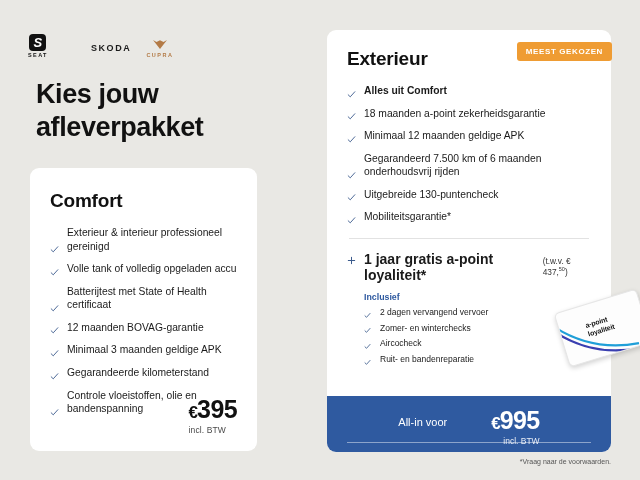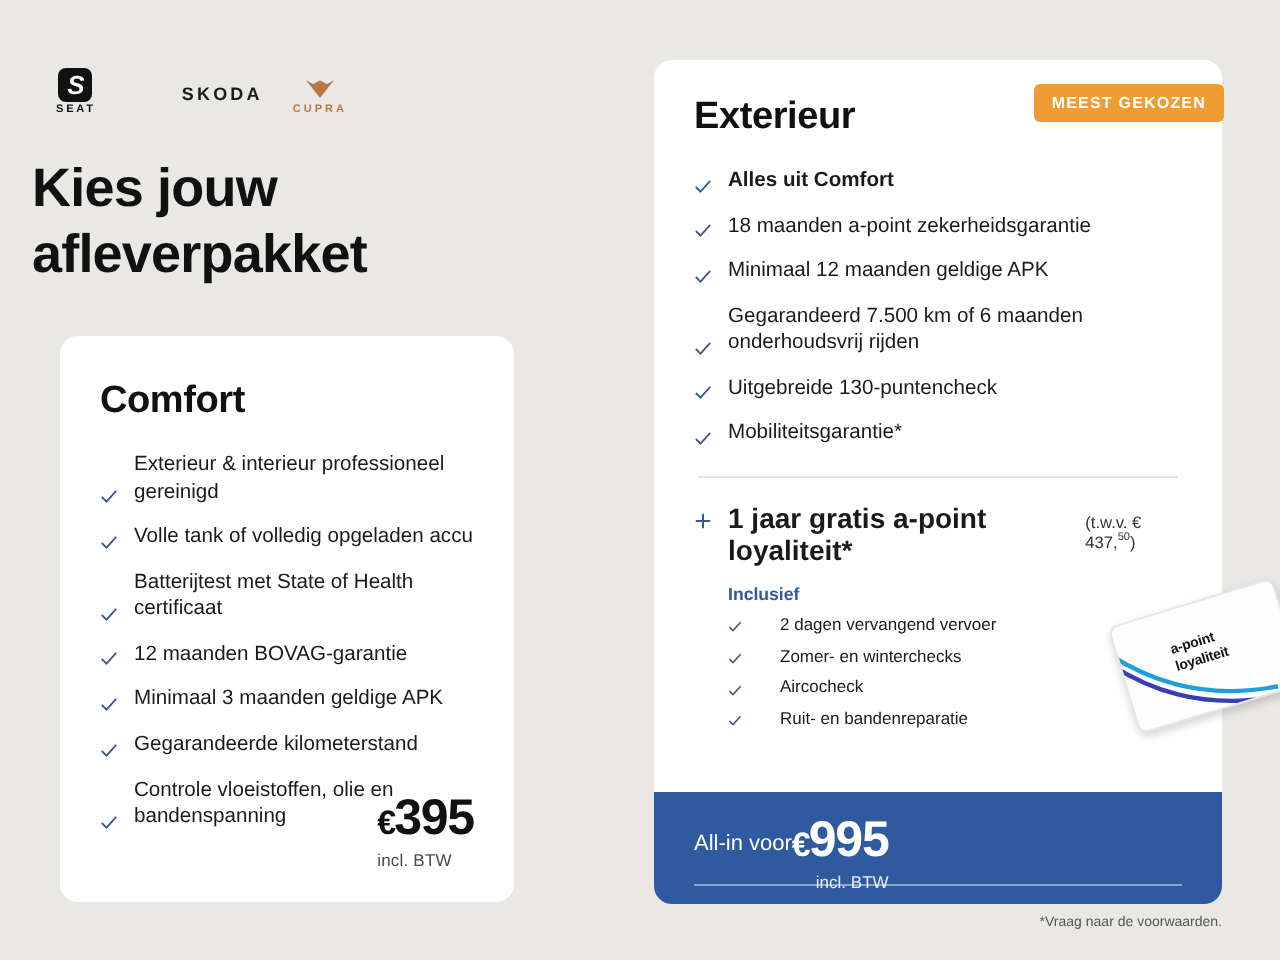--- a/index.html
+++ b/index.html
@@ -35,21 +35,21 @@
     font-size: 9px; font-weight: 700; letter-spacing: 1.6px; color: #1b1b1b;
     position: relative; top: -3px; margin-left: 28px;
   }
   .logo-cupra { display: flex; flex-direction: column; align-items: center; gap: 1px; }
   .logo-cupra .mark { line-height: 0; }
   .logo-cupra .word {
     font-size: 5.5px; font-weight: 700; letter-spacing: 1.5px; color: #b37a46;
   }
 
   .headline {
-    position: absolute; left: 16px; top: 78px; width: 270px;
+    position: absolute; left: 36px; top: 78px; width: 270px;
     font-size: 27px; font-weight: 700; line-height: 1.22;
     color: #111; letter-spacing: -0.4px;
   }
 
   
   .card {
     background: #ffffff; border-radius: 9px;
   }
   .card-comfort {
     position: absolute; left: 30px; top: 168px; width: 227px; height: 283px;
@@ -112,21 +112,21 @@
   .loyalty-title { font-weight: 700; font-size: 14px; }
   .loyalty-val { font-size: 8.3px; color: #333; }
   .loyalty-val sup { font-size: 5.5px; }
 
   .incl-wrap { margin: 9px 0 0 17px; position: relative; }
   .incl-head {
     font-size: 8.8px; font-weight: 700; color: #2f5aa0; margin-bottom: 5px;
   }
   ul.incl-list { list-style: none; }
   ul.incl-list li {
-    display: flex; align-items: center; gap: 19px;
+    display: flex; align-items: flex-end; gap: 9px;
     margin-bottom: 5px; font-size: 8.5px; color: #1a1a1a; line-height: 1.25;
   }
   ul.incl-list li .tick { flex: 0 0 auto; width: 7px; height: 7px; margin-top: 1px; }
 
   
   .loyalty-card {
     position: absolute; right: -6px; top: 300px;
     width: 86px; height: 56px;
     transform: rotate(-17deg);
     z-index: 5;
@@ -143,21 +143,21 @@
     font-size: 7px; font-weight: 700; color: #111; line-height: 1.25;
     letter-spacing: -.1px;
   }
 
   
   .allin-bar {
     position: absolute; left: 327px; top: 396px; width: 284px; height: 56px;
     background: #2f5aa0; border-radius: 0 0 9px 9px;
     padding: 12px 20px 0 20px; color: #fff; overflow: hidden;
   }
-  .allin-row { display: flex; justify-content: flex-start; align-items: flex-start; }
+  .allin-row { display: flex; justify-content: center; align-items: flex-start; gap: 44px; }
   .allin-label { font-size: 11px; font-weight: 400; color: #fff; padding-top: 8px; }
   .allin-price { text-align: right; }
   .allin-price .big {
     font-size: 25px; font-weight: 700; letter-spacing: -0.6px; line-height: 1;
     white-space: nowrap;
   }
   .allin-price .big .cur { font-size: 17px; letter-spacing: -1px; }
   .allin-price .sub { font-size: 8.5px; margin-top: 3px; color: #e8edf6; }
   .allin-rule {
     position: absolute; left: 20px; right: 20px; bottom: 9px;

